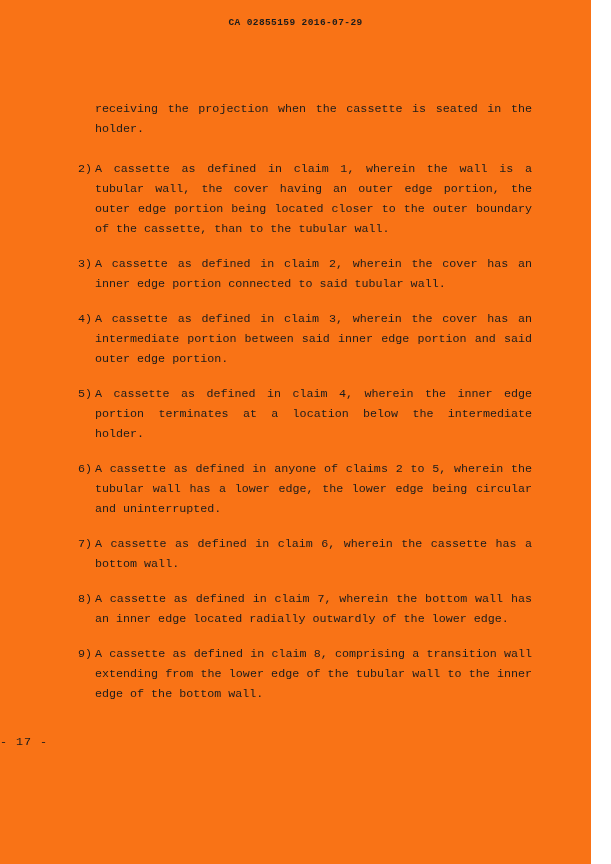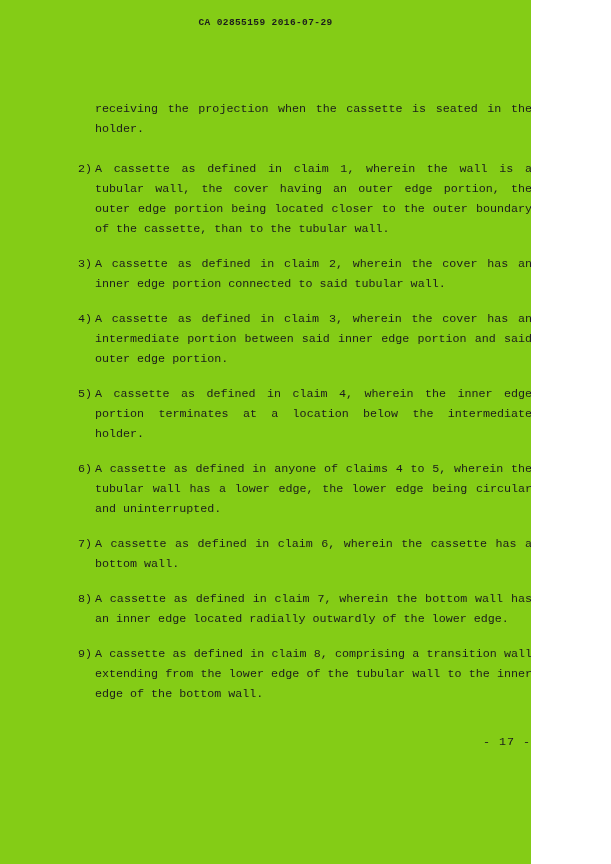--- a/index.html
+++ b/index.html
@@ -2,23 +2,23 @@
 <html><head>
 <meta charset="utf-8">
 <style>
   html, body {
     margin: 0;
     padding: 0;
     background: #ffffff;
   }
   .page {
     position: relative;
-    width: 531px;
+    width: 591px;
     height: 864px;
-    background: #84cc16;
+    background: #f97316;
     color: #1c1c1c;
     font-family: "Liberation Mono", "DejaVu Sans Mono", monospace;
     overflow: hidden;
   }
   .patent-header {
     position: absolute;
     top: 17px;
     left: 0;
     width: 100%;
     text-align: center;
@@ -56,21 +56,21 @@
   .claim-text {
     flex: 0 0 437px;
     width: 437px;
     text-align: justify;
   }
   .page-number {
     position: absolute;
     top: 735px;
     left: 0;
     width: 100%;
-    text-align: right;
+    text-align: left;
     font-size: 11.7px;
     letter-spacing: 1px;
     color: #1c1c1c;
   }
 </style>
 </head>
 <body>
 
 <div class="page">
 
@@ -95,21 +95,21 @@
       <span class="claim-text">A cassette as defined in claim 3, wherein the cover has an intermediate portion between said inner edge portion and said outer edge portion.</span>
     </div>
 
     <div class="claim">
       <span class="claim-num">5)</span>
       <span class="claim-text">A cassette as defined in claim 4, wherein the inner edge portion terminates at a location below the intermediate holder.</span>
     </div>
 
     <div class="claim">
       <span class="claim-num">6)</span>
-      <span class="claim-text">A cassette as defined in anyone of claims 4 to 5, wherein the tubular wall has a lower edge, the lower edge being circular and uninterrupted.</span>
+      <span class="claim-text">A cassette as defined in anyone of claims 2 to 5, wherein the tubular wall has a lower edge, the lower edge being circular and uninterrupted.</span>
     </div>
 
     <div class="claim">
       <span class="claim-num">7)</span>
       <span class="claim-text">A cassette as defined in claim 6, wherein the cassette has a bottom wall.</span>
     </div>
 
     <div class="claim">
       <span class="claim-num">8)</span>
       <span class="claim-text">A cassette as defined in claim 7, wherein the bottom wall has an inner edge located radially outwardly of the lower edge.</span>

